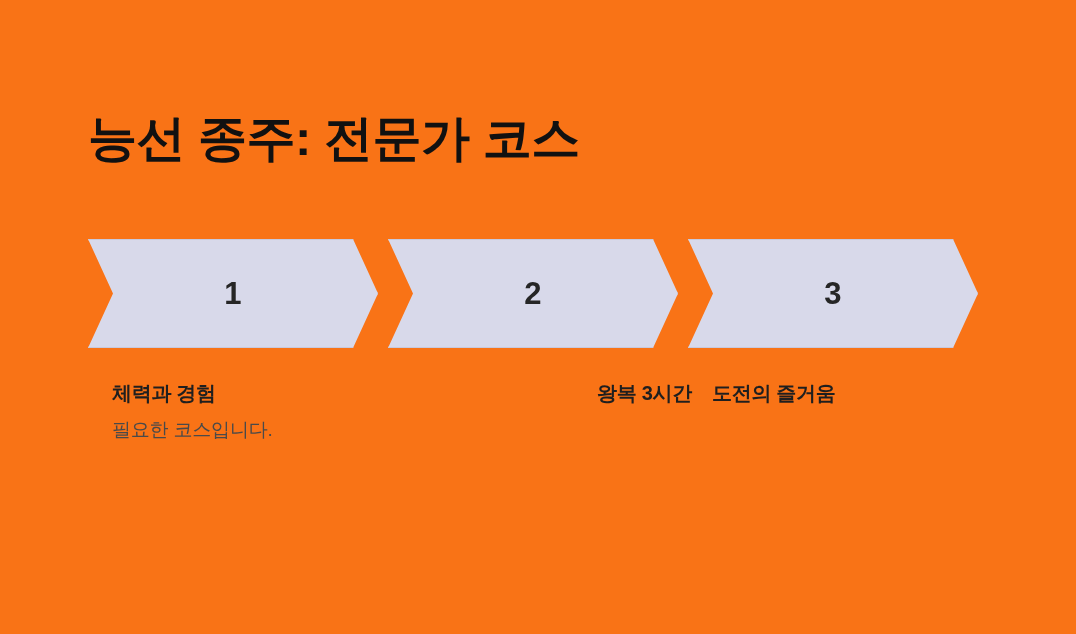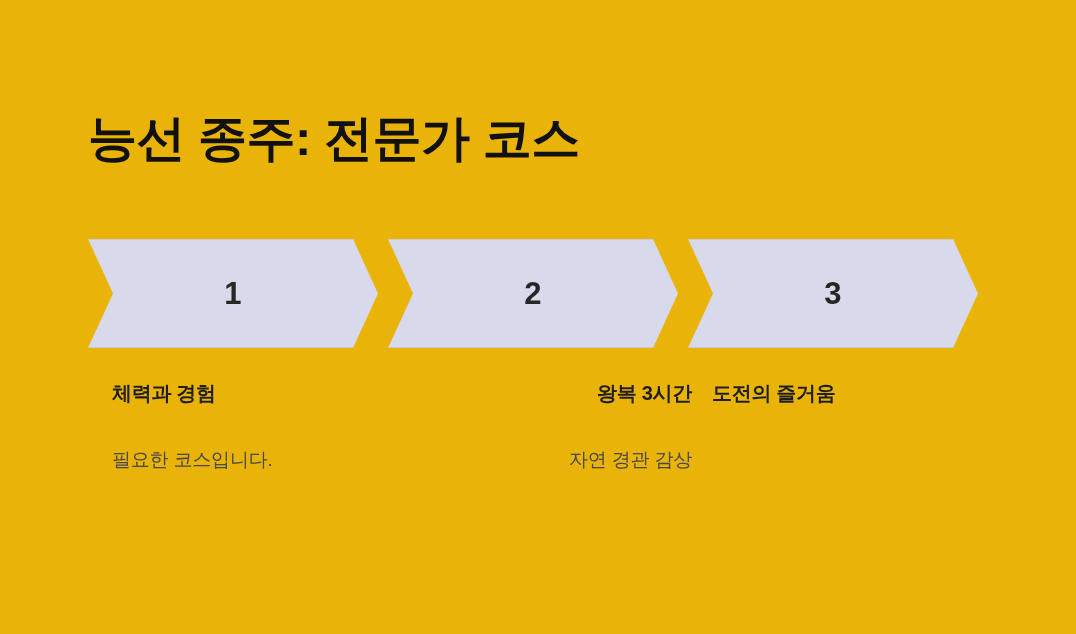--- a/index.html
+++ b/index.html
@@ -14,21 +14,21 @@
     overflow: hidden;
     position: relative;
   }
 
   #slide {
     position: absolute;
     left: 0;
     top: 0;
     width: 1076px;
     height: 634px;
-    background: #eab308;
+    background: #f97316;
   }
 
   #slide-title {
     position: absolute;
     left: 88px;
     top: 108px;
     font-size: 49px;
     font-weight: bold;
     color: #111111;
     letter-spacing: -0.5px;
@@ -102,21 +102,21 @@
   .caption-heading {
     font-size: 20px;
     font-weight: bold;
     color: #1f1f1f;
     letter-spacing: -0.3px;
     white-space: nowrap;
     line-height: 1.3;
   }
 
   .caption-subtext {
-    margin-top: 42px;
+    margin-top: 12px;
     font-size: 19px;
     font-weight: normal;
     color: #4a4a4a;
     letter-spacing: -0.2px;
     white-space: nowrap;
     line-height: 1.3;
   }
 </style>
 </head>
 <body>
@@ -146,21 +146,20 @@
 
   <div id="caption-row">
 
     <div class="caption-block step-0">
       <div class="caption-heading">체력과 경험</div>
       <div class="caption-subtext">필요한 코스입니다.</div>
     </div>
 
     <div class="caption-block step-1">
       <div class="caption-heading">왕복 3시간</div>
-      <div class="caption-subtext">자연 경관 감상</div>
     </div>
 
     <div class="caption-block step-2">
       <div class="caption-heading">도전의 즐거움</div>
     </div>
 
   </div>
 
 </div>
 

